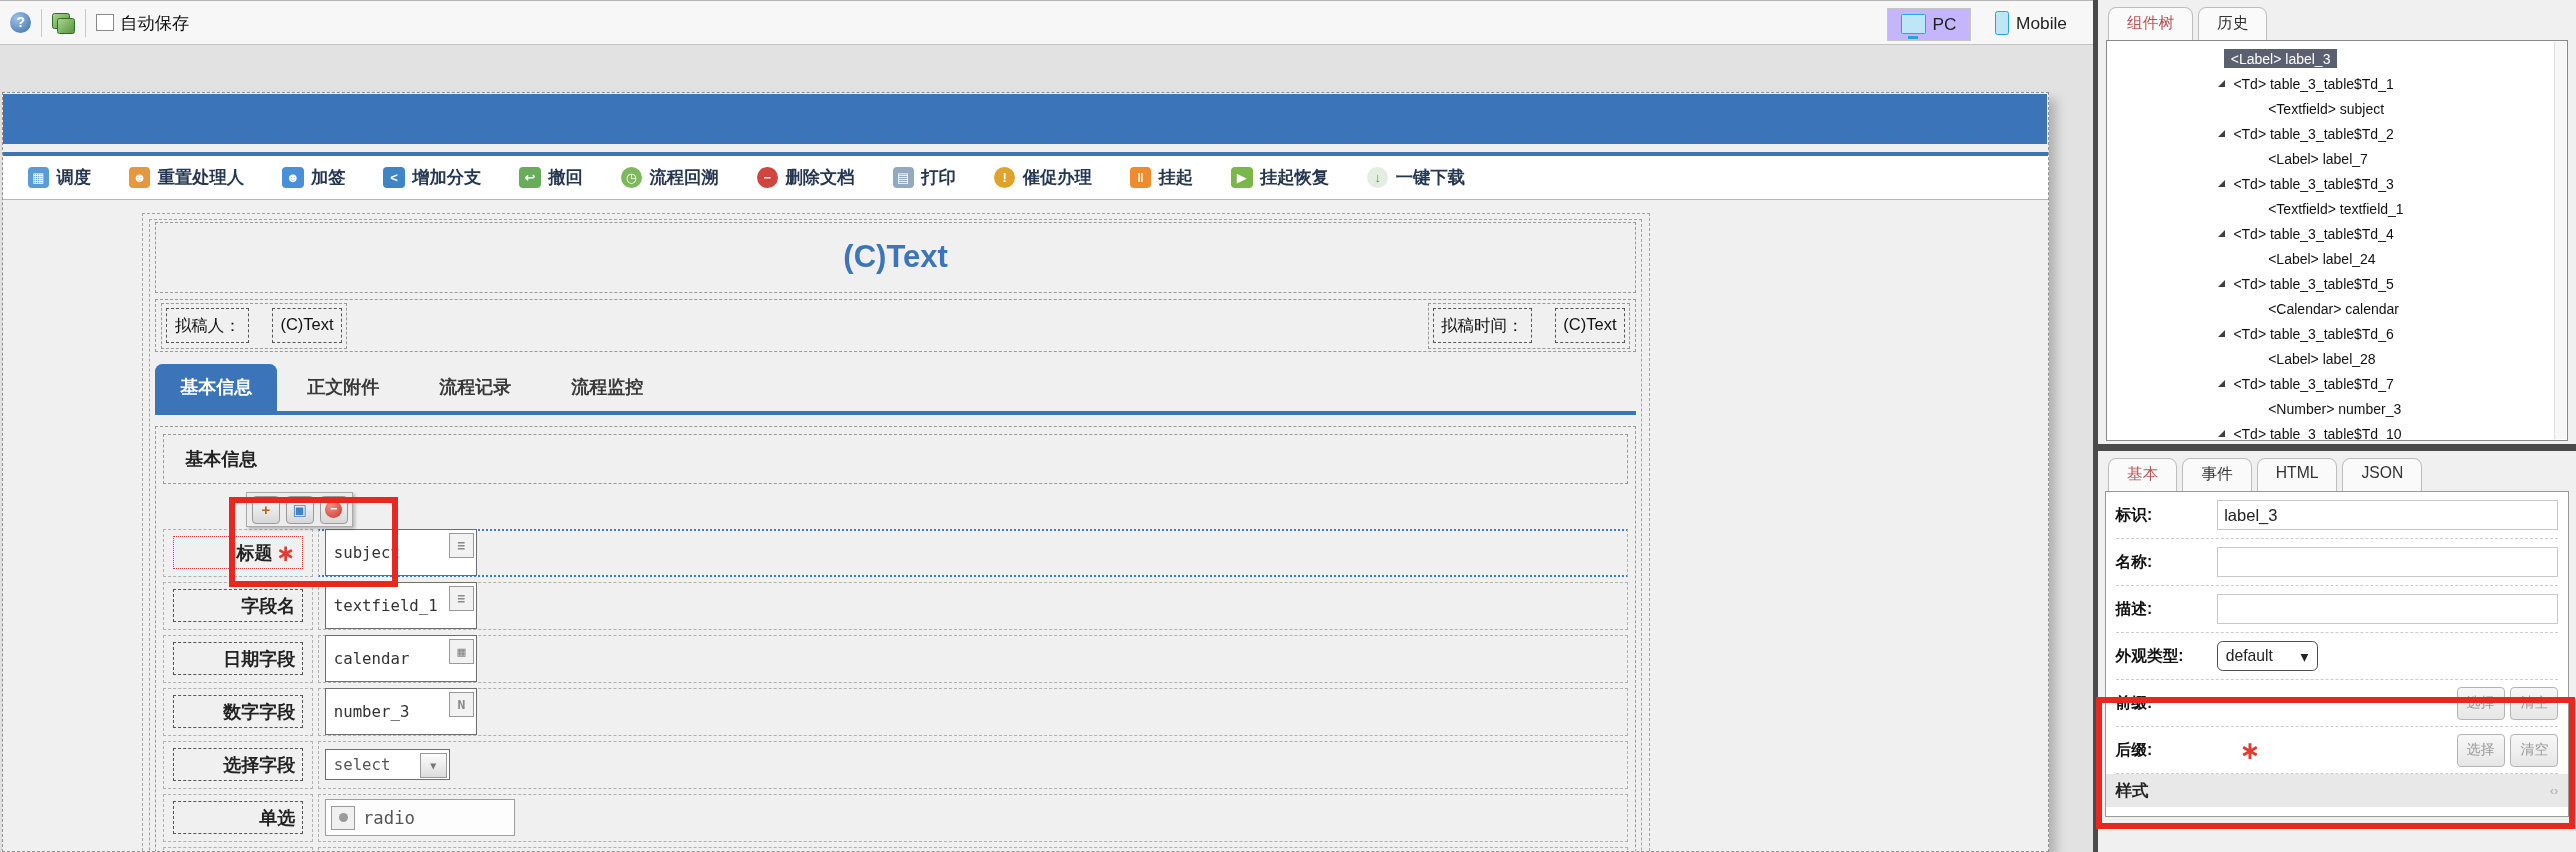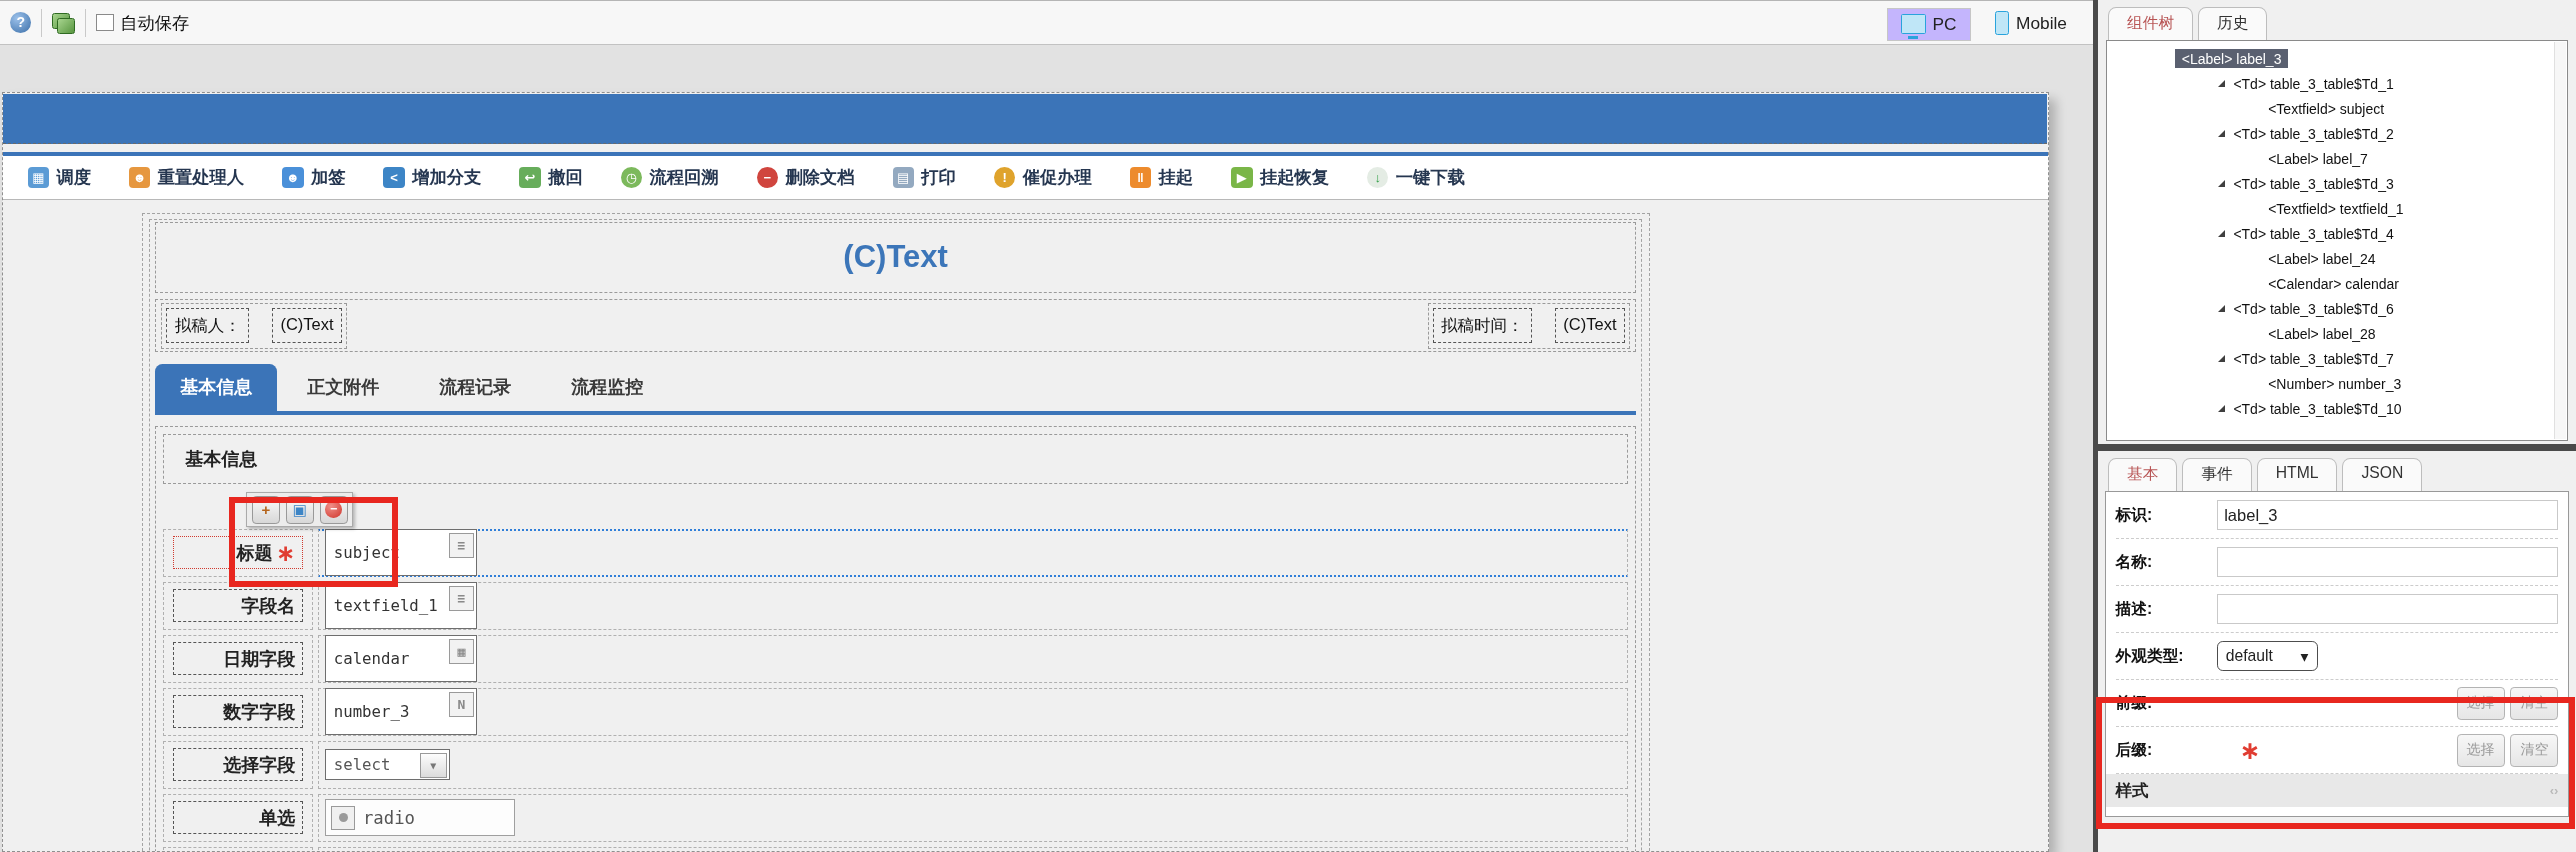--- a/index.html
+++ b/index.html
@@ -341,21 +341,21 @@
 
   <div class="annotation-box annotation-1"></div>
   <div class="annotation-box annotation-2"></div>
 
   <div class="panel">
     <div class="ptabs" id="treeTabs">
         <span class="ptab active">组件树</span>
         <span class="ptab">历史</span>
       </div>
     <div class="tree-box" id="treeBox">
-        <div class="tree-row" style="padding-left: 68px;">
+        <div class="tree-row" style="padding-left: 117px;">
           <span class="t-text selected">&lt;Label&gt; label_3</span>
         </div>
         <div class="tree-row" style="padding-left: 111px;">
           <span class="caret"></span>
           <span class="t-text">&lt;Td&gt; table_3_table$Td_1</span>
         </div>
         <div class="tree-row" style="padding-left: 161px;">
           <span class="t-text">&lt;Textfield&gt; subject</span>
         </div>
         <div class="tree-row" style="padding-left: 111px;">
@@ -371,20 +371,24 @@
         </div>
         <div class="tree-row" style="padding-left: 161px;">
           <span class="t-text">&lt;Textfield&gt; textfield_1</span>
         </div>
         <div class="tree-row" style="padding-left: 111px;">
           <span class="caret"></span>
           <span class="t-text">&lt;Td&gt; table_3_table$Td_4</span>
         </div>
         <div class="tree-row" style="padding-left: 161px;">
           <span class="t-text">&lt;Label&gt; label_24</span>
+        </div>
+        <div class="tree-row" style="padding-left: 111px;">
+          <span class="caret"></span>
+          <span class="t-text">&lt;Td&gt; table_3_table$Td_5</span>
         </div>
         <div class="tree-row" style="padding-left: 161px;">
           <span class="t-text">&lt;Calendar&gt; calendar</span>
         </div>
         <div class="tree-row" style="padding-left: 111px;">
           <span class="caret"></span>
           <span class="t-text">&lt;Td&gt; table_3_table$Td_6</span>
         </div>
         <div class="tree-row" style="padding-left: 161px;">
           <span class="t-text">&lt;Label&gt; label_28</span>

